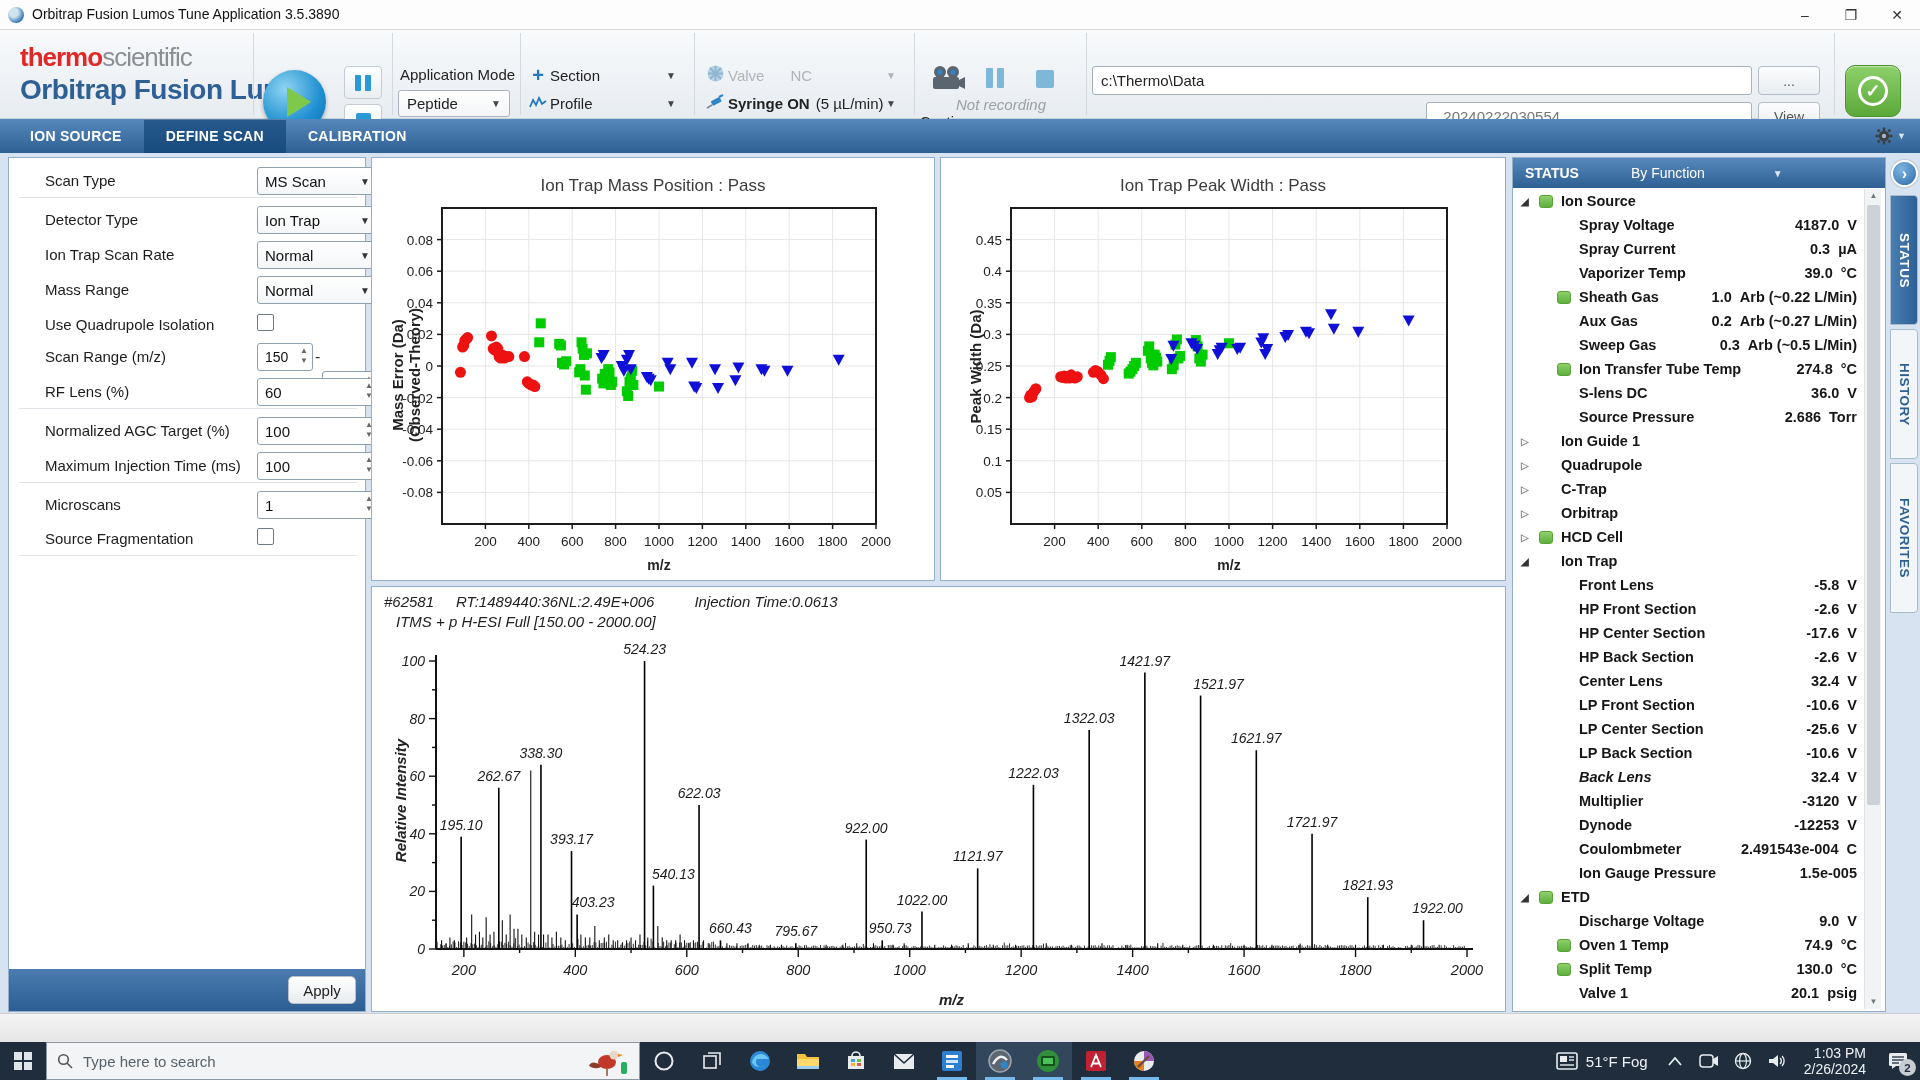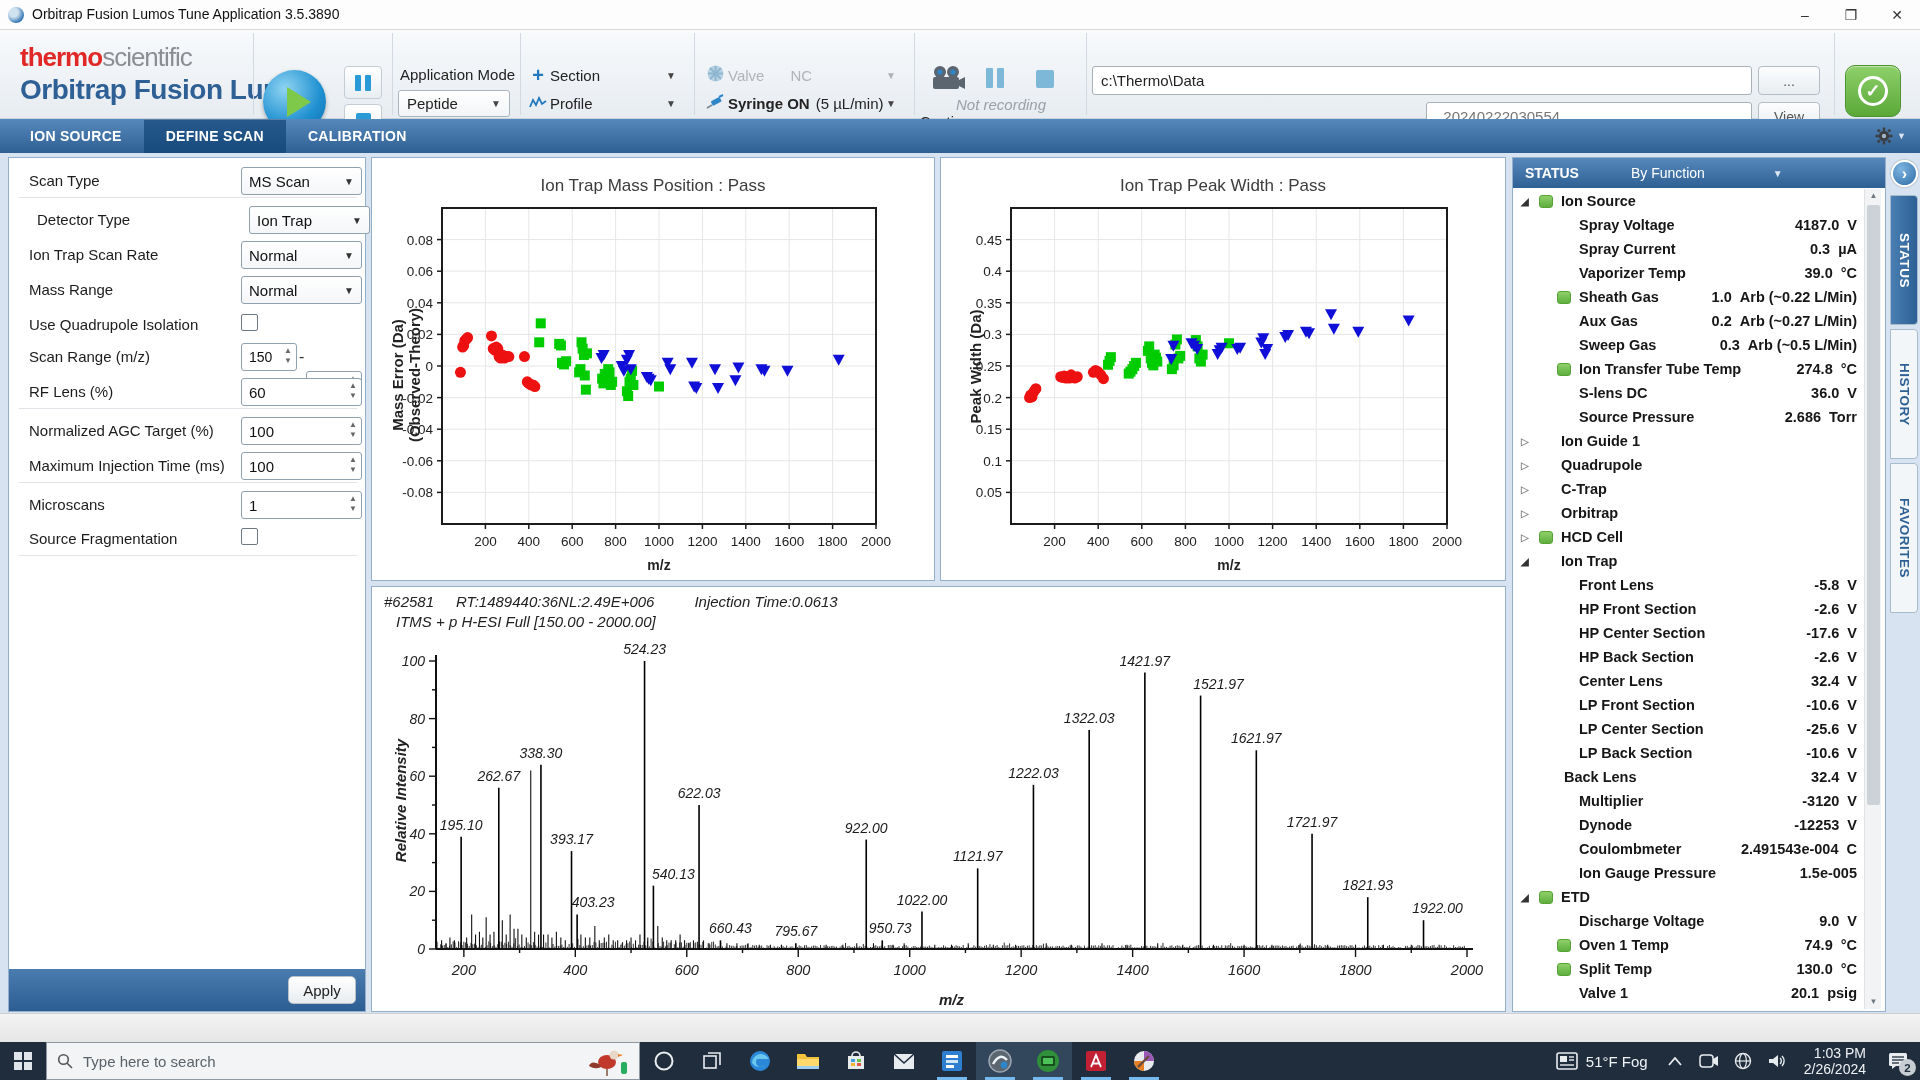--- a/index.html
+++ b/index.html
@@ -47,21 +47,21 @@
   
   .panel { background:#fff; border:1px solid #93afc9; }
   #left-panel { left:8px; top:157px; width:358px; height:855px; }
   #chart1 { left:371px; top:157px; width:564px; height:424px; }
   #chart2 { left:940px; top:157px; width:566px; height:424px; }
   #specpanel { left:371px; top:586px; width:1135px; height:426px;font-style:italic; }
   #status-panel { left:1512px; top:157px; width:374px; height:855px; border:1px solid #93afc9; background:#fff; }
   .chart-title { position:absolute; top:18px; left:0; right:0; text-align:center; font-size:17px; color:#3c3c3c; }
   .ylabel { position:absolute; left:-56px; top:50%; transform:rotate(-90deg) translateX(0); transform-origin:center; font-size:15px; font-weight:bold; color:#222; width:180px; text-align:center; }
   
-  .frow { position:absolute; left:0; width:100%; height:34px; }
+  .frow { position:absolute; left:16px; width:100%; height:34px; }
   .frow .flabel { position:absolute; left:20px; top:8px; font-size:15px; color:#1c1c1c; }
   .ctrl { position:absolute; left:232px; top:3px; width:121px; height:28px; }
   .select { background:linear-gradient(#ffffff,#f4f6f8); border:1px solid #8fa0ae; border-radius:3px; display:flex; align-items:center; padding:0 7px; font-size:15px; color:#111; }
   .select .caret { margin-left:auto; font-size:10px; color:#333; }
   .spin { background:#fff; border:1px solid #8fa0ae; border-radius:3px; display:flex; align-items:center; padding:0 7px; font-size:15px; color:#111; position:relative; }
   .spin .arrows { position:absolute; right:4px; top:2px; display:flex; flex-direction:column; line-height:10px; font-size:8px; color:#666; }
   .chk { position:absolute; left:232px; top:6px; width:17px; height:17px; border:1px solid #6d7a86; background:#fff; border-radius:2px; }
   .fsep { position:absolute; left:10px; width:338px; height:1px; background:#dfe3e7; }
   #applybar { position:absolute; left:0; bottom:0; width:100%; height:42px; background:linear-gradient(#4a7cb0,#2c5e93); }
   #applybtn { position:absolute; right:9px; top:7px; width:68px; height:28px; background:linear-gradient(#ffffff,#e8ecef); border:1px solid #b9c1c9; border-radius:5px; font-size:15px; color:#222; display:flex; align-items:center; justify-content:center; }
@@ -260,21 +260,21 @@
 <div id="left-panel" class="panel abs">
   <div id="scan-fields">
       <div class="frow" style="top: 6px;">
         <div class="flabel">Scan Type</div>
         <div class="ctrl select">
           <span>MS Scan</span>
           <span class="caret">▼</span>
         </div>
       </div>
       <div class="fsep" style="top: 39px;"></div>
-      <div class="frow" style="top: 45px; margin-left: 8px;">
+      <div class="frow" style="top: 45px;">
         <div class="flabel">Detector Type</div>
         <div class="ctrl select">
           <span>Ion Trap</span>
           <span class="caret">▼</span>
         </div>
       </div>
       <div class="frow" style="top: 80px;">
         <div class="flabel">Ion Trap Scan Rate</div>
         <div class="ctrl select">
           <span>Normal</span>
@@ -1542,21 +1542,21 @@
         </div>
       </div>
       <div class="srow">
         <div class="slabel" style="left: 66px;">LP Back Section</div>
         <div class="vgroup">
           <span>-10.6</span>
           <span class="unit">V</span>
         </div>
       </div>
       <div class="srow">
-        <div class="slabel" style="left: 51px;">Back Lens</div>
+        <div class="slabel" style="left: 66px; font-style: italic;">Back Lens</div>
         <div class="vgroup">
           <span>32.4</span>
           <span class="unit">V</span>
         </div>
       </div>
       <div class="srow">
         <div class="slabel" style="left: 66px;">Multiplier</div>
         <div class="vgroup">
           <span>-3120</span>
           <span class="unit">V</span>

